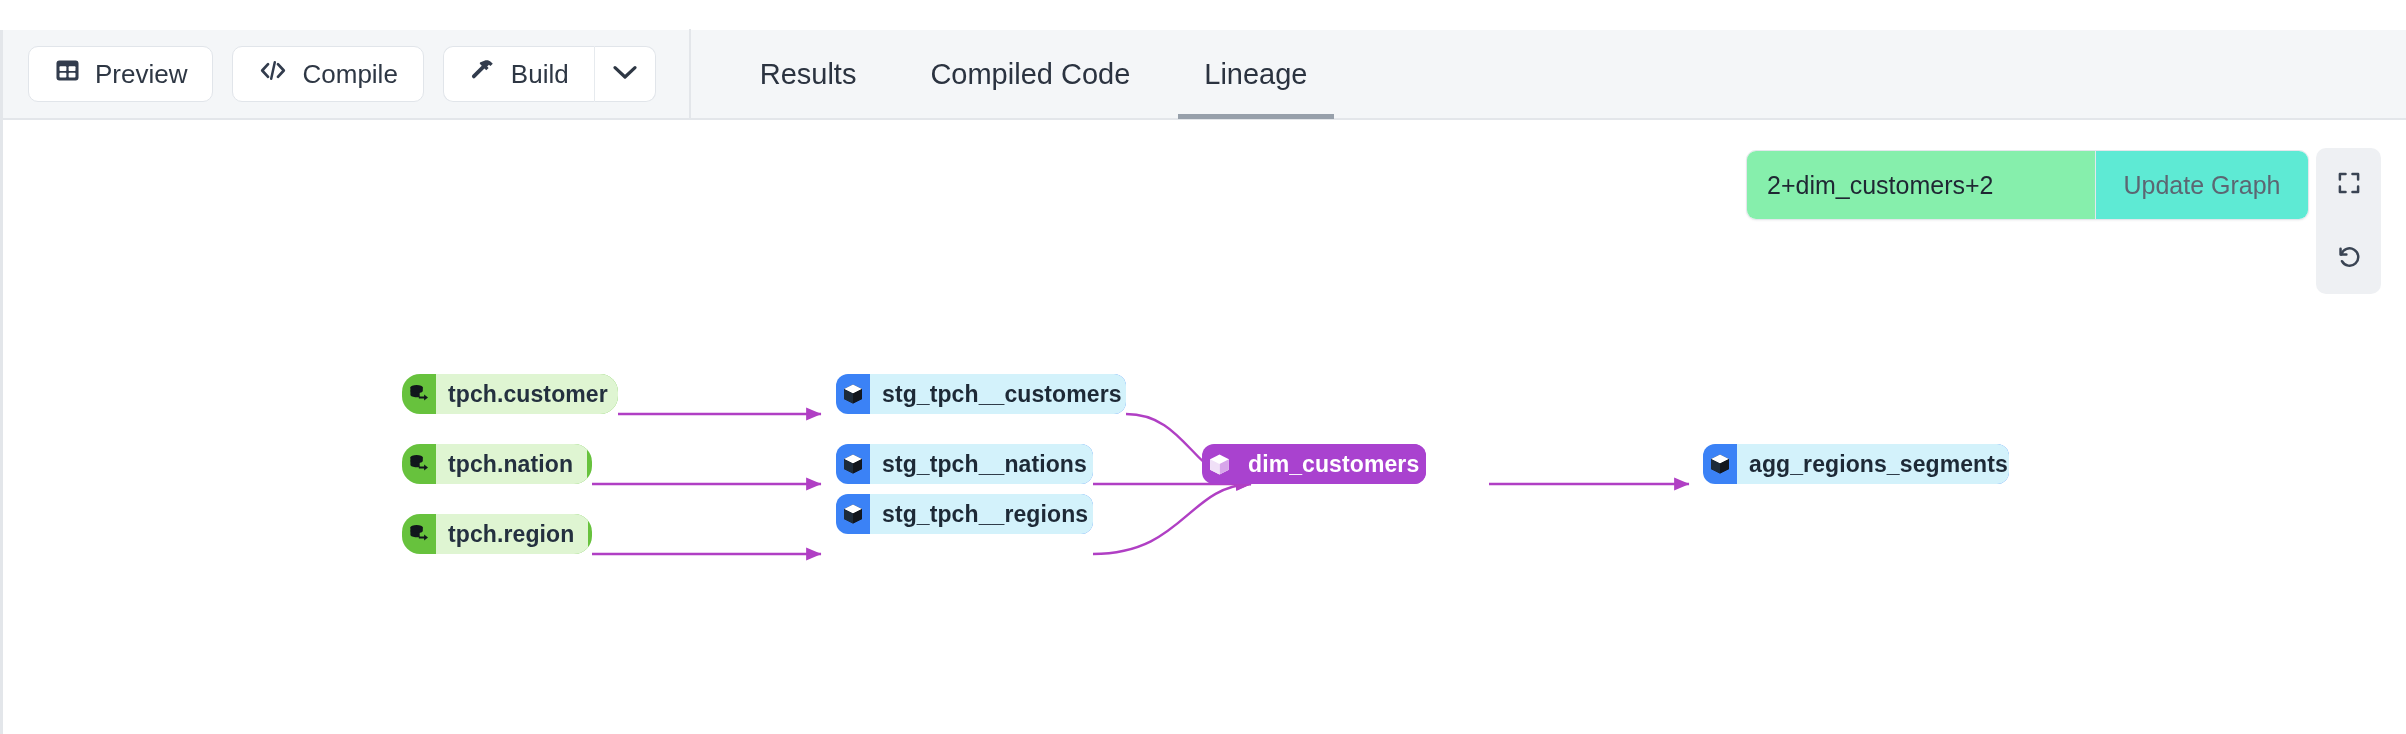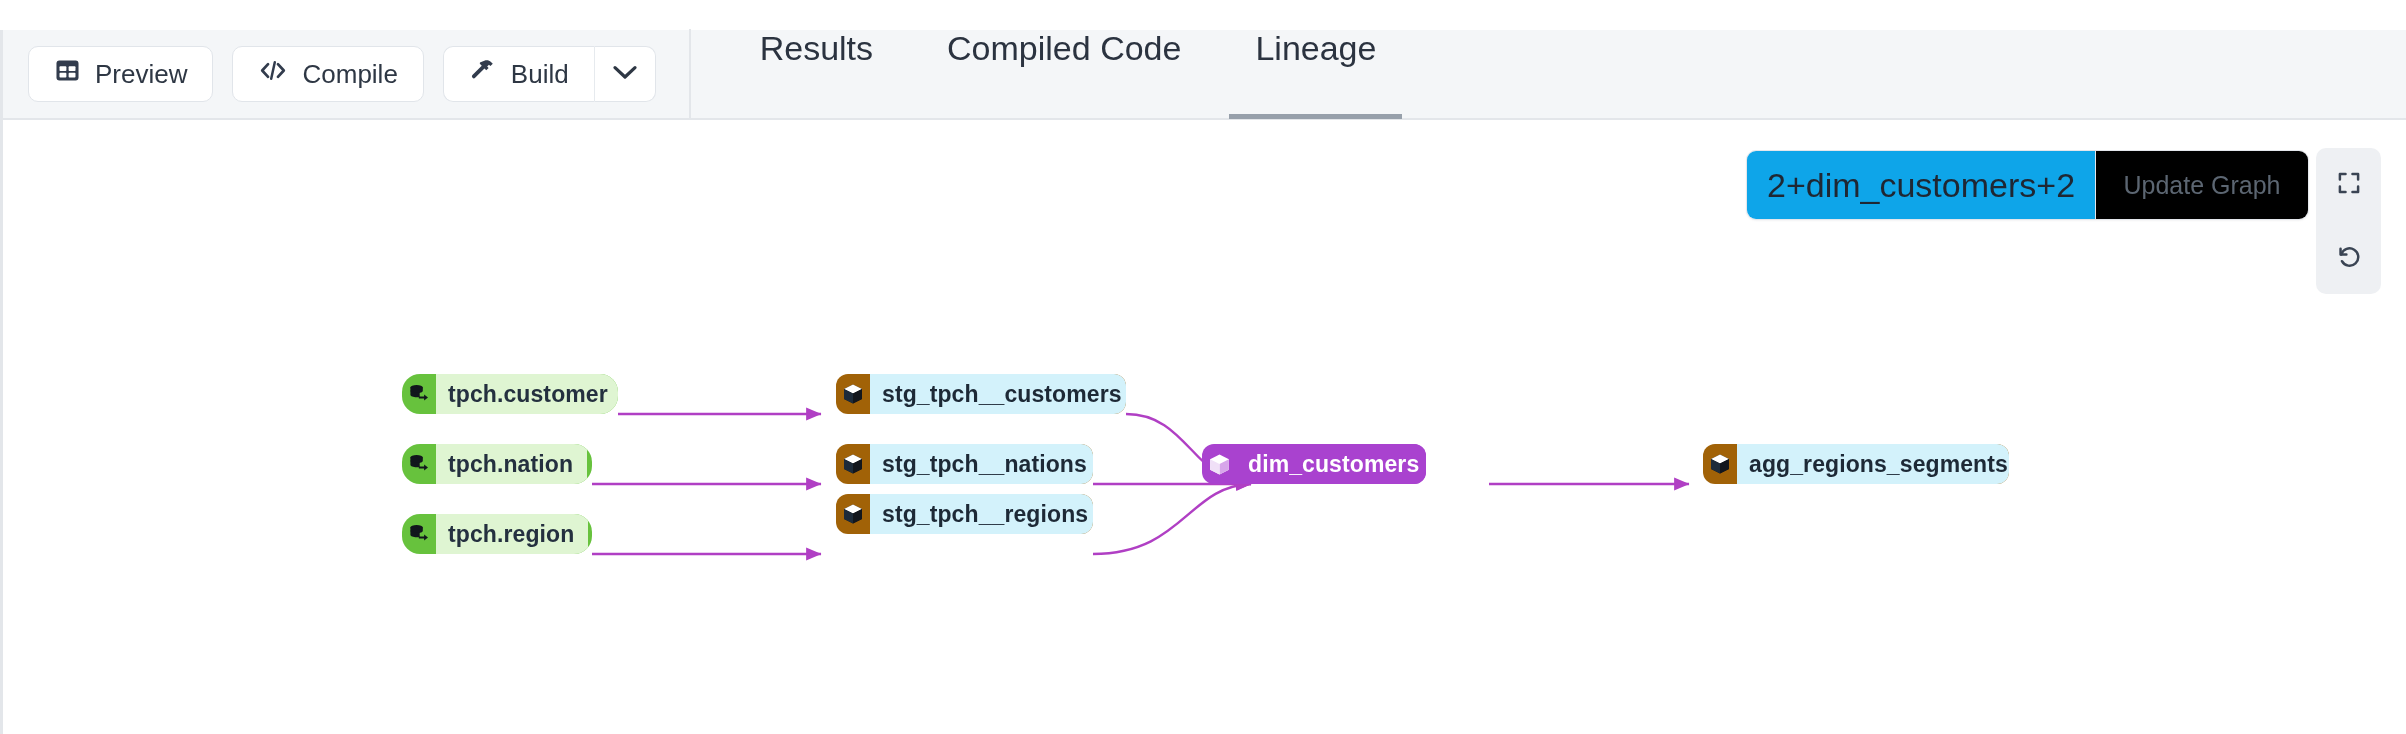--- a/index.html
+++ b/index.html
@@ -55,23 +55,23 @@
   .divider-v {
     width: 2px; height: 90px;
     background: #e3e6ea;
     margin-left: 33px;
   }
 
   .tabs { display: flex; align-items: flex-end; height: 90px; margin-left: 43px; }
   .tab {
     position: relative;
     height: 90px;
-    display: flex; align-items: flex-start;
+    display: flex; align-items: center;
     padding: 0 26px;
-    font-size: 34px;
+    font-size: 29px;
     color: #2b3340;
     cursor: pointer;
     white-space: nowrap;
   }
   .tab + .tab { margin-left: 22px; }
   .tab.active::after {
     content: "";
     position: absolute; left: 0; right: 0; bottom: 0;
     height: 5px; background: #97a0ab;
   }
@@ -93,28 +93,28 @@
     border: 1px solid #e4e7ec;
     border-radius: 10px;
     background: #fff;
     box-shadow: 0 1px 2px rgba(16,24,40,.05);
     overflow: hidden;
   }
   .graph-input {
     width: 348px; height: 100%;
     border: none; outline: none;
     padding: 0 20px;
-    font-size: 34px;
+    font-size: 25px;
     color: #1f2733;
     font-family: "Liberation Sans", sans-serif;
-    background: #0ea5e9;
+    background: #86efac;
   }
   .update-btn {
     width: 213px; height: 100%;
-    background: #000000;
+    background: #5eead4;
     border: none;
     border-left: 1px solid #e4e7ec;
     font-size: 25px;
     color: #5c6672;
     font-family: "Liberation Sans", sans-serif;
     cursor: pointer;
   }
 
   .side-tools {
     position: absolute; top: 28px; left: 2313px;
@@ -156,21 +156,21 @@
     padding: 0 14px 0 12px;
     font-size: 23px;
     font-weight: bold;
     letter-spacing: .1px;
   }
   
   .node.src { background: #6cc council; border-radius: 18px; }
   .node.src { background: #67c23d; }
   .node.src .name { background: #dff5d2; color: #24303f; }
   
-  .node.model { background: #a16207; }
+  .node.model { background: #3b82f6; }
   .node.model .name { background: #d3f2fb; color: #1d2936; }
   
   .node.selected { background: #a942cf; }
   .node.selected .name { background: #a942cf; color: #ffffff; }
   .node.selected .ico { width: 36px; }
 </style>
 </head>
 <body>
 
 <div class="app">

